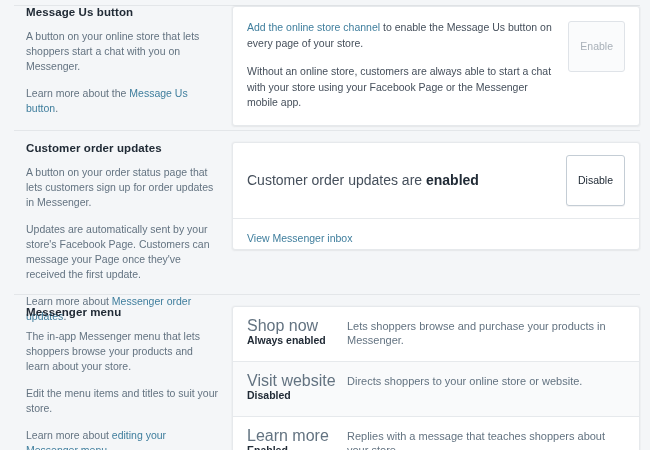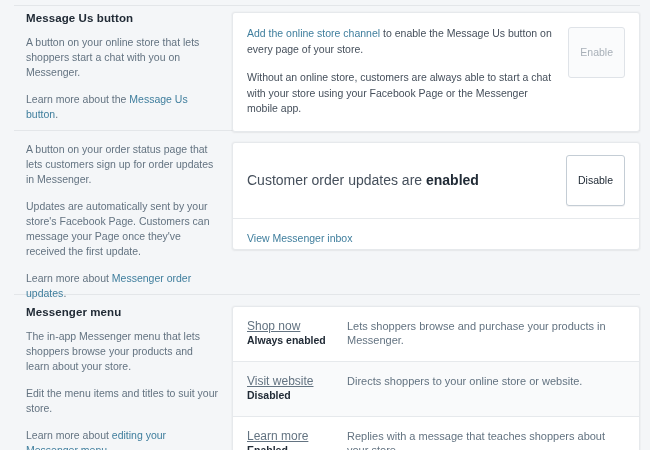--- a/index.html
+++ b/index.html
@@ -46,21 +46,21 @@
   .rule-3 { top: 294px; }
 
   
   .section {
     position: absolute;
     left: 0;
     right: 0;
     display: flex;
     box-sizing: border-box;
   }
-  #section-message-us  { top: 12px; }
+  #section-message-us  { top: 6px; }
   #section-order       { top: 142px; }
   #section-menu        { top: 306px; }
 
   .col-left {
     width: 232px;
     padding-left: 26px;
     padding-right: 14px;
     box-sizing: border-box;
     flex: 0 0 auto;
   }
@@ -173,24 +173,23 @@
     box-sizing: border-box;
   }
   .menu-row.tinted { background: #f9fafb; }
   .menu-row-label {
     width: 100px;
     flex: 0 0 auto;
     padding-right: 8px;
     box-sizing: border-box;
   }
   .menu-row-name {
-    font-size: 12px;
+    font-size: 16px;
     color: #637381;
     line-height: 14px;
-    text-decoration: underline;
   }
   .menu-row-state {
     font-size: 10.5px;
     color: #212b36;
     font-weight: bold;
     line-height: 15px;
   }
   .menu-row-desc {
     font-size: 11px;
     color: #637381;
@@ -223,20 +222,21 @@
             <div class="c1-p">Without an online store, customers are always able to start a chat with your store using your Facebook Page or the Messenger mobile app.</div>
           </div>
           <button class="btn btn-disabled btn-right">Enable</button>
         </div>
       </div>
     </div>
   </div>
 
   <div class="section" id="section-order">
     <div class="col-left">
+      <div class="sec-title">Customer order updates</div>
       <div class="sec-para">A button on your order status page that lets customers sign up for order updates in Messenger.</div>
       <div class="sec-para">Updates are automatically sent by your store's Facebook Page. Customers can message your Page once they've received the first update.</div>
       <div class="sec-para"><span>Learn more about </span><a class="link">Messenger order updates</a><span>.</span></div>
     </div>
 
     <div class="col-right">
       <div class="card">
         <div class="c2-status-row">
           <div class="c2-status-text"><span>Customer order updates are </span><b>enabled</b></div>
           <button class="btn">Disable</button>

